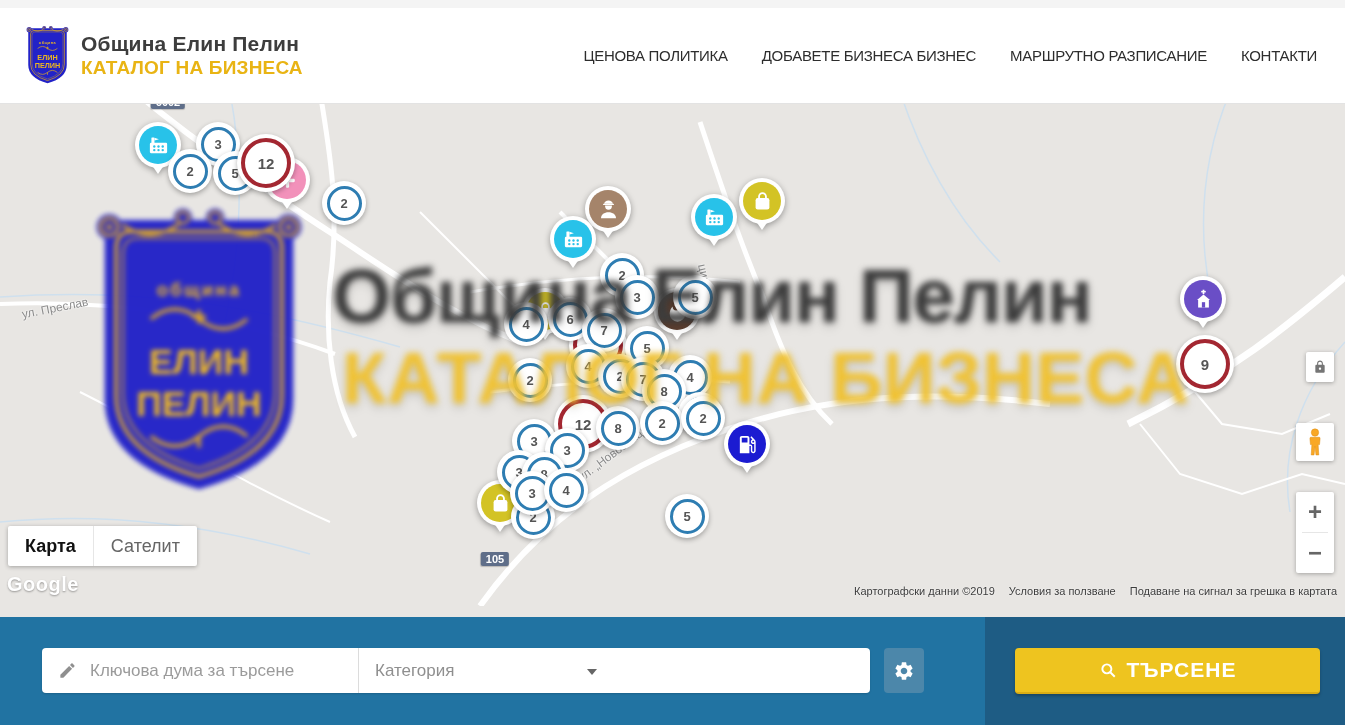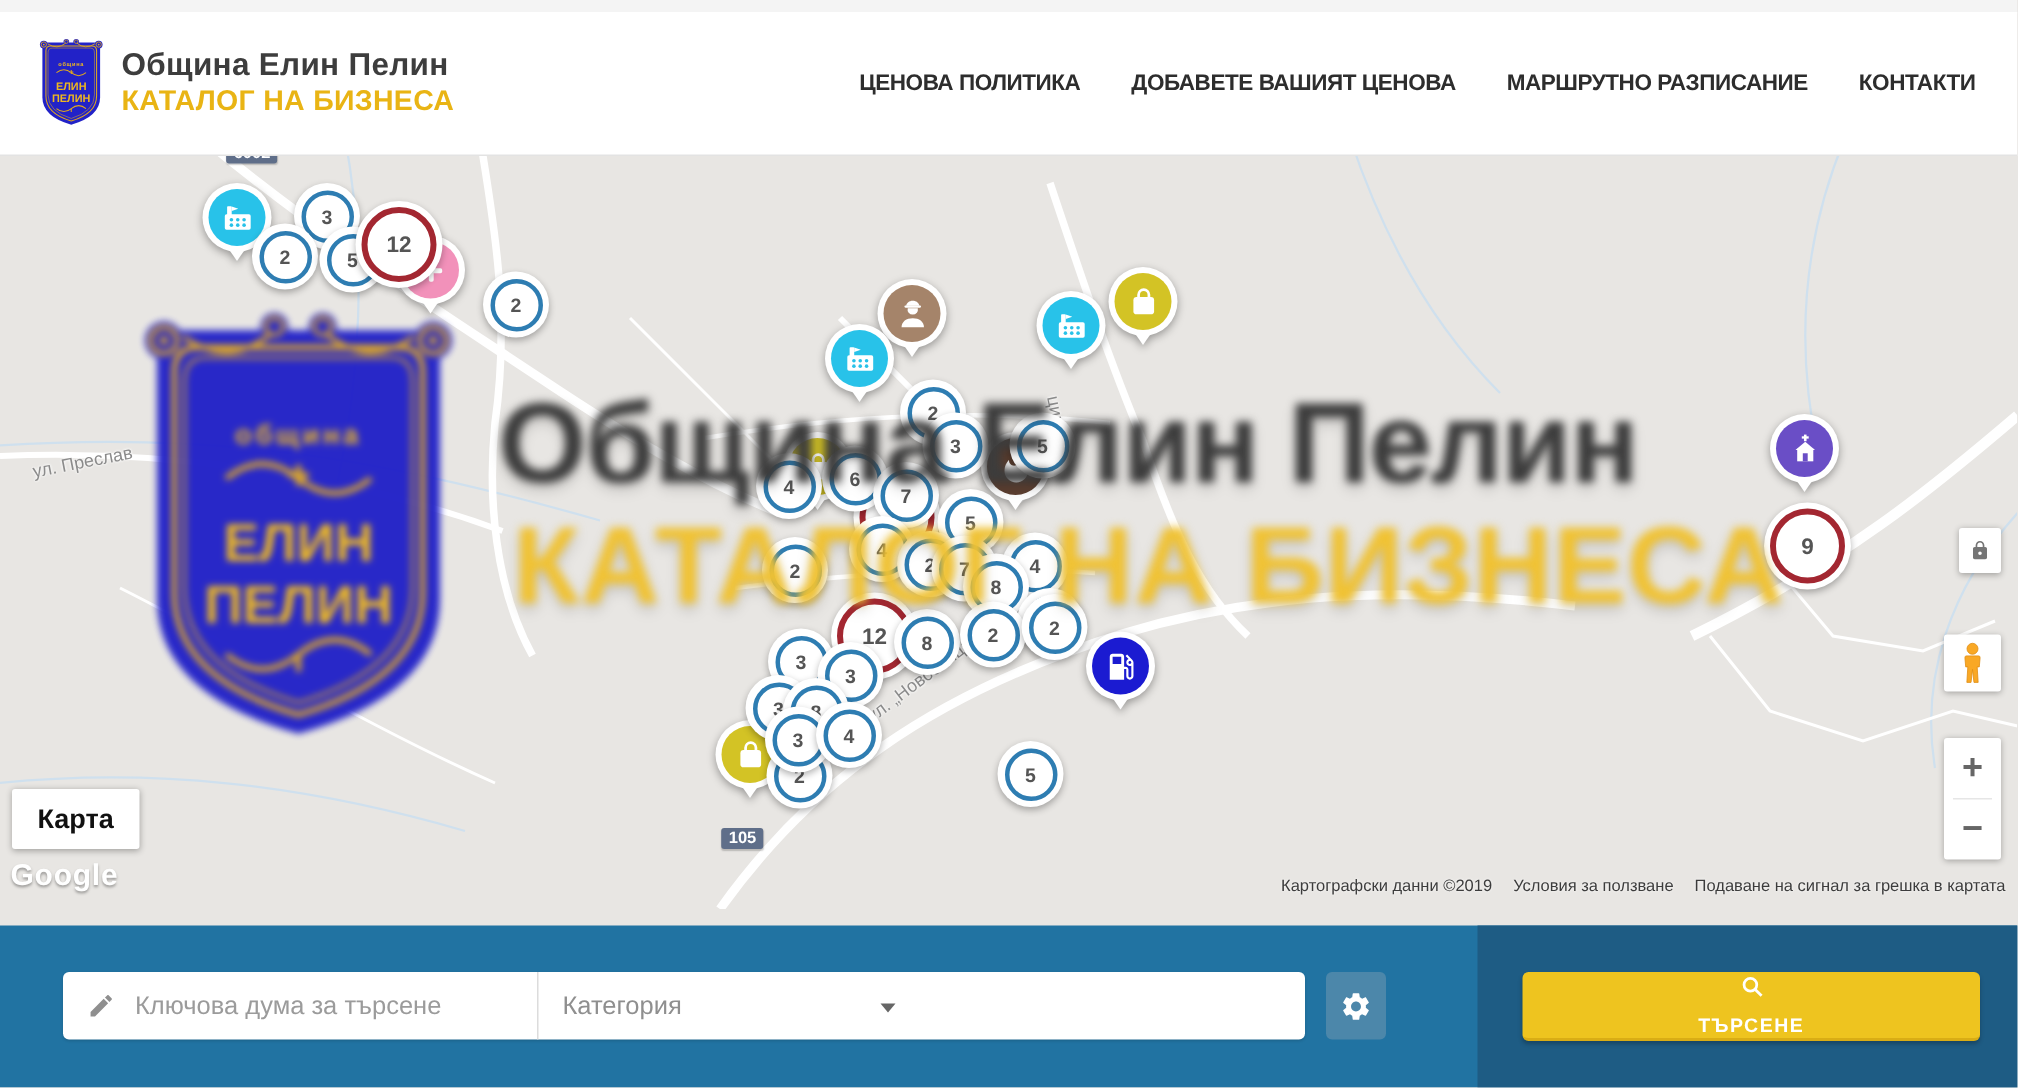--- a/index.html
+++ b/index.html
@@ -7,21 +7,21 @@
        font-family:"Liberation Sans","DejaVu Sans",sans-serif;}
   
   .topstrip{position:absolute;top:0;left:0;width:1345px;height:8px;background:#f4f4f4;border-bottom:1px solid #ebebeb;z-index:40;}
   header{position:absolute;top:8px;left:0;width:1345px;height:95px;background:#fff;border-bottom:1px solid #e3e3e3;z-index:40;}
   .header-inner{display:flex;align-items:center;height:100%;padding:0 24px;box-sizing:border-box;}
   .brand{display:flex;align-items:center;gap:10px;text-decoration:none;cursor:pointer;}
   .hdr-crest{width:47px;height:61px;}
   .brand-title{font-size:21px;font-weight:bold;color:#3d3d3d;letter-spacing:.2px;}
   .brand-sub{font-size:19px;font-weight:bold;color:#e9b414;letter-spacing:.2px;margin-top:1px;}
   nav{margin-left:auto;display:flex;align-items:center;gap:34px;padding-right:4px;}
-  .nav-item{font-size:15px;font-weight:bold;color:#2d2d2d;letter-spacing:-.3px;text-decoration:none;cursor:pointer;white-space:nowrap;}
+  .nav-item{font-size:15px;font-weight:normal;color:#2d2d2d;letter-spacing:-.3px;text-decoration:none;cursor:pointer;white-space:nowrap;}
   
   .map{position:absolute;top:92px;left:0;width:1345px;height:514px;background:#e8e6e3;overflow:hidden;cursor:grab;}
   .roads{position:absolute;top:0;left:0;}
   .street-label{position:absolute;color:#8b8b8b;font-size:12px;white-space:nowrap;text-shadow:0 0 2px #fff,0 0 2px #fff;transform-origin:center;}
   .street-label.badge{background:#5f6e89;color:#fff;font-size:11px;font-weight:bold;padding:1px 5px;border-radius:2px;text-shadow:none;box-shadow:0 1px 1px rgba(0,0,0,.2);}
   
   .pin{position:absolute;width:46px;height:46px;margin:-23px 0 0 -23px;filter:drop-shadow(0 2px 3px rgba(0,0,0,.35));cursor:pointer;}
   .pin .tail{position:absolute;left:50%;top:39px;transform:translateX(-50%);width:0;height:0;border:9px solid transparent;border-bottom:0;border-top:13px solid #fff;}
   .pin .pc{position:absolute;inset:0;background:#fff;border-radius:50%;display:flex;align-items:center;justify-content:center;}
   .pin .inner{width:38px;height:38px;border-radius:50%;display:flex;align-items:center;justify-content:center;}
@@ -73,23 +73,23 @@
   .sg-key input{border:none;outline:none;font-size:17px;color:#555;width:100%;font-family:inherit;background:transparent;}
   .sg-key input::placeholder{color:#9b9b9b;}
   .sg-cat{width:255px;border-left:1px solid #dcdcdc;padding:0 16px;cursor:pointer;justify-content:space-between;}
   .sg-loc{flex:1;border-left:1px solid #dcdcdc;padding:0 16px;cursor:pointer;justify-content:space-between;}
   .sel-label{font-size:17px;color:#8f8f8f;}
   .caret{width:0;height:0;border:5px solid transparent;border-top:6px solid #666;border-bottom:0;margin-top:2px;}
   .gear-btn{position:absolute;left:884px;top:31px;width:40px;height:45px;background:#4c87aa;border:none;border-radius:4px;
             display:flex;align-items:center;justify-content:center;cursor:pointer;}
   .gear-btn svg{width:22px;height:22px;}
   .search-btn{position:absolute;left:30px;top:31px;width:305px;height:46px;background:#eec41f;border:none;border-radius:4px;
-              color:#fff;font-weight:bold;font-size:13px;letter-spacing:1px;cursor:pointer;
+              color:#fff;font-weight:bold;font-size:21px;letter-spacing:1px;cursor:pointer;
               display:flex;align-items:center;justify-content:center;gap:10px;box-shadow:0 2px 3px rgba(0,0,0,.25);
-              border-bottom:2px solid #d9ad15;font-family:inherit;flex-direction:column;}
+              border-bottom:2px solid #d9ad15;font-family:inherit;}
   .search-btn svg{width:18px;height:18px;}
 </style>
 </head>
 <body>
 
 <div class="topstrip"></div>
 <header>
   <div class="header-inner">
     <a class="brand">
       <svg class="hdr-crest" viewBox="0 0 200 260">
@@ -113,21 +113,21 @@
         <text class="crest-txt" x="100" y="184" font-size="31" text-anchor="middle">ПЕЛИН</text>
         <path d="M58 202 q21 17 42 0 q21 -17 42 0 M100 202 v10" fill="none" stroke="#e0a81f" stroke-width="3"></path>
       </svg>
       <div class="brand-text">
         <div class="brand-title">Община Елин Пелин</div>
         <div class="brand-sub">КАТАЛОГ НА БИЗНЕСА</div>
       </div>
     </a>
     <nav>
         <a class="nav-item">ЦЕНОВА ПОЛИТИКА</a>
-        <a class="nav-item">ДОБАВЕТЕ ВАШИЯТ ЦЕНОВА</a>
+        <a class="nav-item">ДОБАВЕТЕ БИЗНЕСА БИЗНЕС</a>
         <a class="nav-item">МАРШРУТНО РАЗПИСАНИЕ</a>
         <a class="nav-item">КОНТАКТИ</a>
       </nav>
   </div>
 </header>
 
 <div class="map">
   <svg class="roads" width="1345" height="514">
     <g fill="none" stroke="#cfe0ee" stroke-width="1.5">
       <path d="M0,205 C150,195 260,215 400,255"></path>
@@ -435,20 +435,21 @@
       <text class="crest-txt" x="100" y="148" font-size="31" text-anchor="middle">ЕЛИН</text>
       <text class="crest-txt" x="100" y="184" font-size="31" text-anchor="middle">ПЕЛИН</text>
       <path d="M58 202 q21 17 42 0 q21 -17 42 0 M100 202 v10" fill="none" stroke="#e0a81f" stroke-width="3"></path>
     </svg>
     <div class="wm-line wm-line1">Община Елин Пелин</div>
     <div class="wm-line wm-line2">КАТАЛОГ НА БИЗНЕСА</div>
   </div>
 
   <div class="maptype">
     <div class="mt mt-map">Карта</div>
+    <div class="mt mt-sat">Сателит</div>
   </div>
 
   <button class="lock-btn">
     <svg viewBox="0 0 24 24" fill="#757575">
       <path d="M18 8h-1V6c0-2.76-2.24-5-5-5S7 3.24 7 6v2H6c-1.1 0-2 .9-2 2v10c0 1.1.9 2 2 2h12c1.1 0 2-.9 2-2V10c0-1.1-.9-2-2-2zm-6 9c-1.1 0-2-.9-2-2s.9-2 2-2 2 .9 2 2-.9 2-2 2zm3.1-9H8.9V6c0-1.71 1.39-3.1 3.1-3.1 1.71 0 3.1 1.39 3.1 3.1v2z"></path>
     </svg>
   </button>
 
   <button class="pegman-btn">
     <svg viewBox="0 0 24 26">

